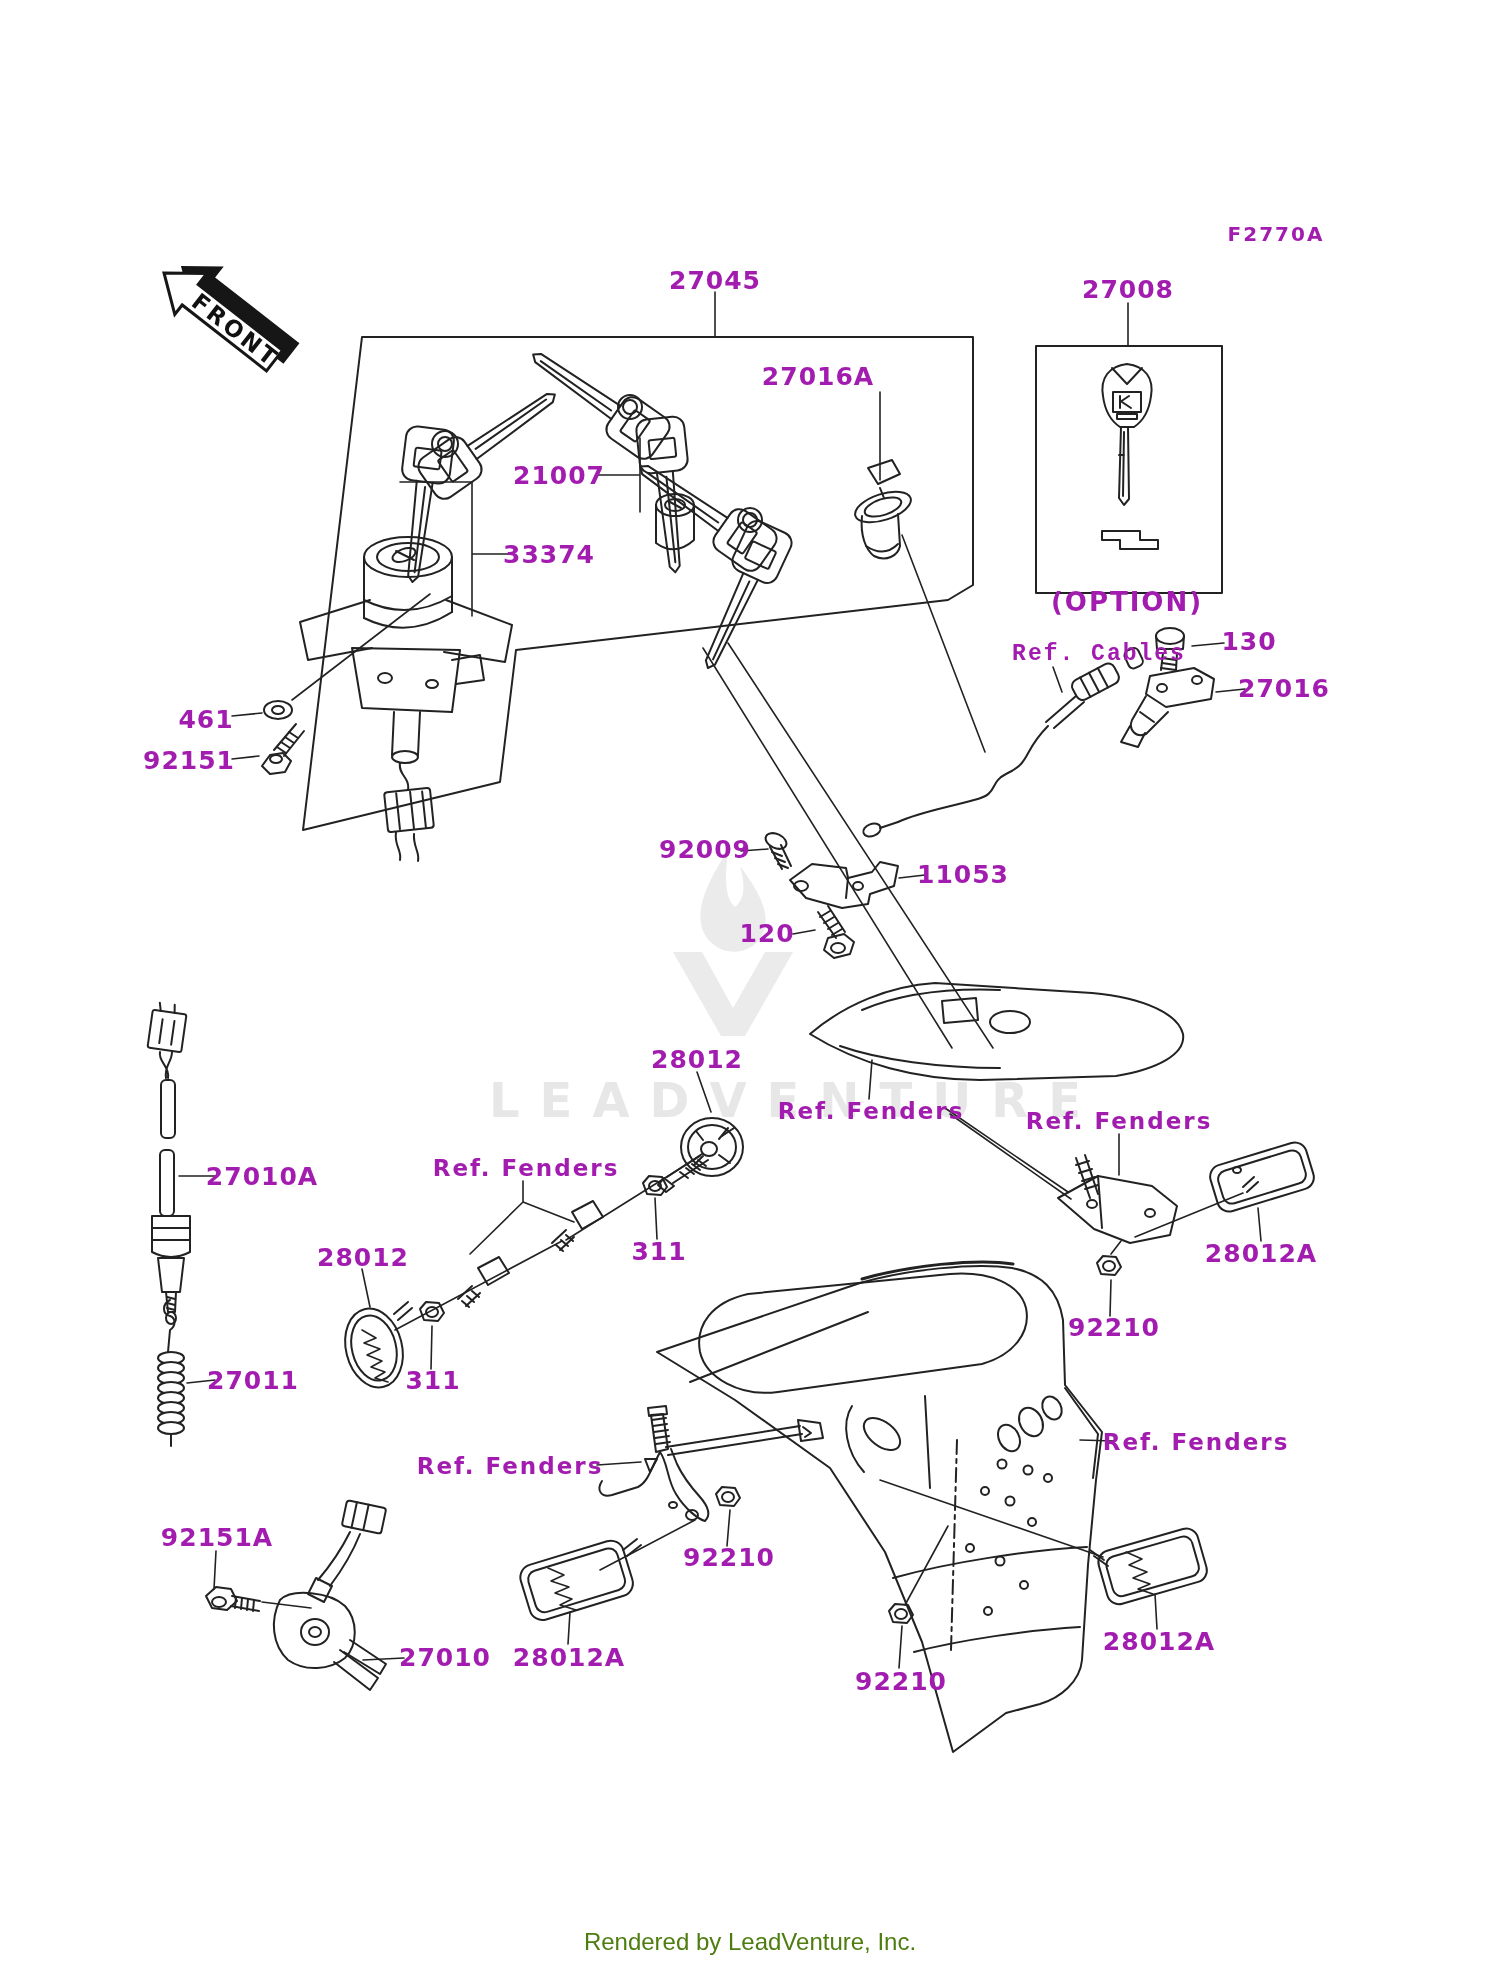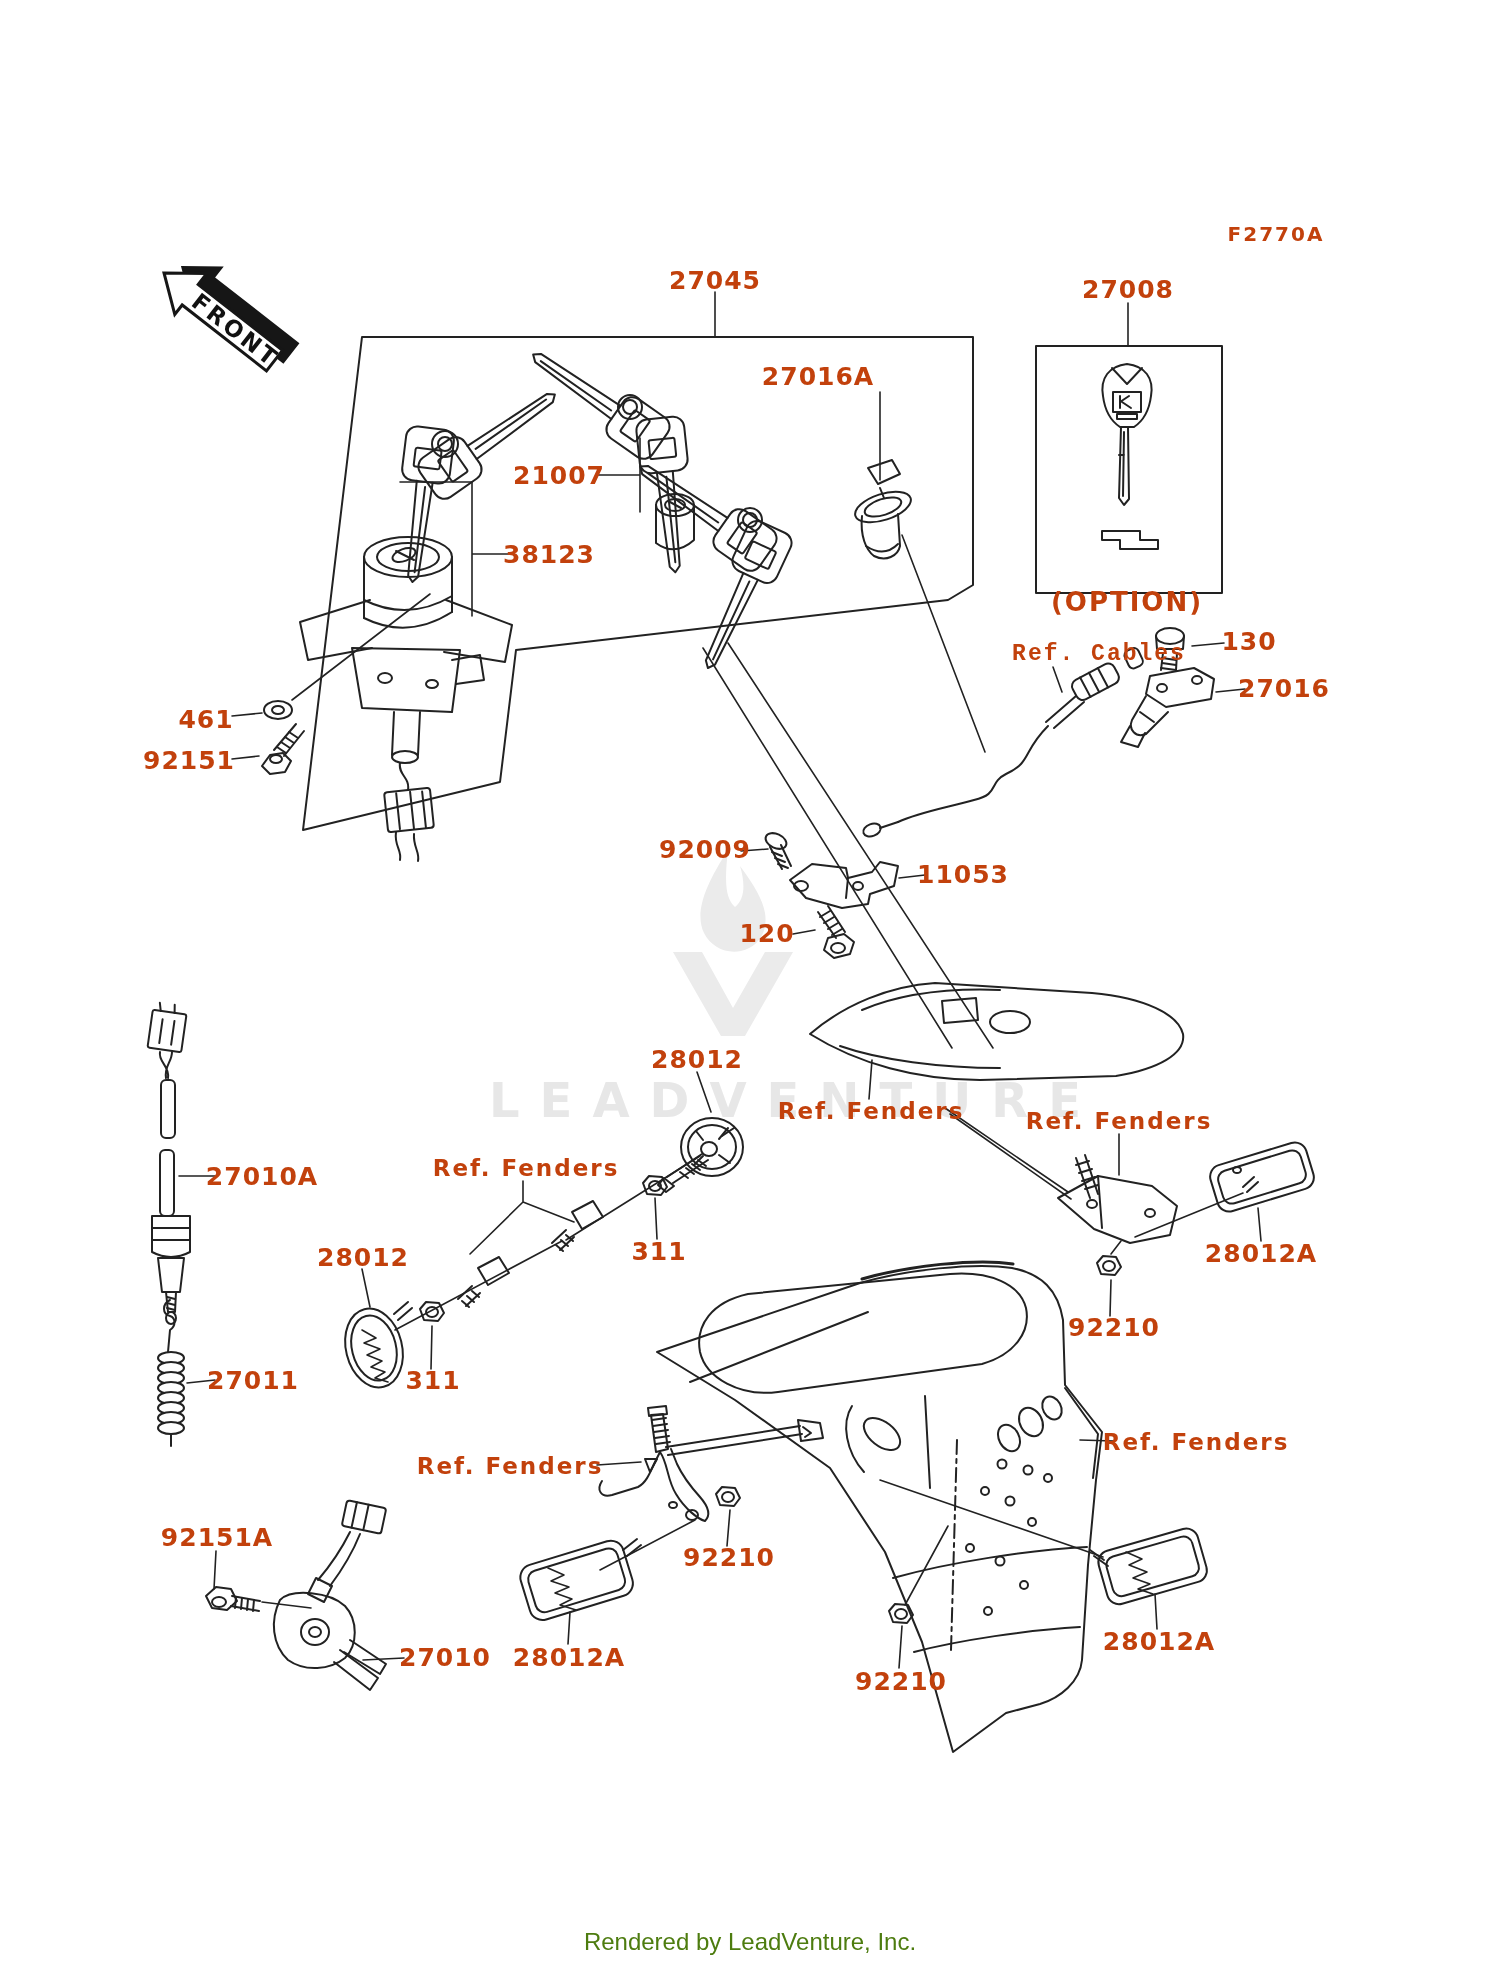--- a/index.html
+++ b/index.html
@@ -1,20 +1,20 @@
 <!DOCTYPE html>
 <html><head>
 <meta charset="utf-8">
 <style>
   html,body{margin:0;padding:0;background:#fff;}
   #stage{position:relative;width:1500px;height:1963px;background:#fff;overflow:hidden;
          font-family:"DejaVu Sans",sans-serif;}
   #art{position:absolute;left:0;top:0;}
   .plabel{position:absolute;transform:translate(-50%,-50%);font-weight:bold;font-size:25px;
-          color:#c2410c;white-space:nowrap;letter-spacing:1px;}
+          color:#a21caf;white-space:nowrap;letter-spacing:1px;}
   .ref{font-size:23px;letter-spacing:2px;}
   .opt{font-size:26px;letter-spacing:2px;margin-top:32px;}
   .code{font-size:20px;letter-spacing:2px;}
   .footer{position:absolute;left:750px;top:1942px;transform:translate(-50%,-50%);
           font-family:"Liberation Sans","DejaVu Sans",sans-serif;font-size:24px;color:#4d7c0f;
           letter-spacing:0px;}
   svg .ln{fill:none;stroke:#222;stroke-width:2;stroke-linecap:round;stroke-linejoin:round;}
   svg .thin{stroke-width:1.6;}
   svg .thick{stroke-width:3;}
   svg .wm-text{font-family:"DejaVu Sans",sans-serif;font-weight:bold;font-size:48px;
@@ -425,21 +425,21 @@
   </g>
 
 </svg>
 
   <div class="plabel code" style="left:1276px;top:234px;">F2770A</div>
 
   <div class="plabel" style="left:715px;top:280px;">27045</div>
   <div class="plabel" style="left:1128px;top:289px;">27008</div>
   <div class="plabel" style="left:818px;top:376px;">27016A</div>
   <div class="plabel" style="left:559px;top:475px;">21007</div>
-  <div class="plabel" style="left:549px;top:554px;">38123</div>
+  <div class="plabel" style="left:549px;top:554px;">33374</div>
   <div class="plabel" style="left:206px;top:719px;">461</div>
   <div class="plabel" style="left:189px;top:760px;">92151</div>
   <div class="plabel ref" style="left:1099px;top:654px;font-family:Liberation Mono, monospace;">Ref. Cables</div>
   <div class="plabel" style="left:1249px;top:641px;">130</div>
   <div class="plabel" style="left:1284px;top:688px;">27016</div>
   <div class="plabel" style="left:705px;top:849px;">92009</div>
   <div class="plabel" style="left:963px;top:874px;">11053</div>
   <div class="plabel" style="left:767px;top:933px;">120</div>
   <div class="plabel opt" style="left:1127px;top:570px;">(OPTION)</div>
 

